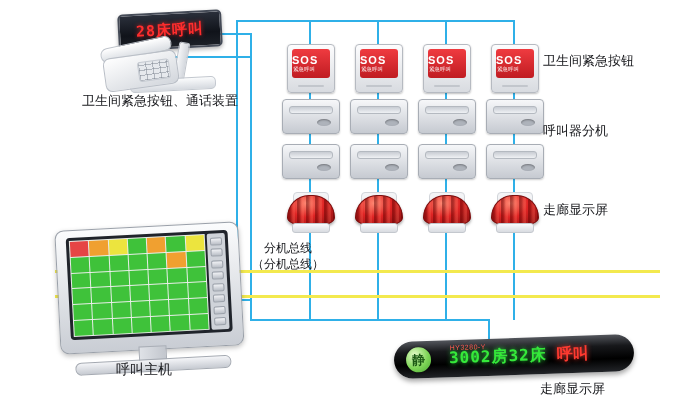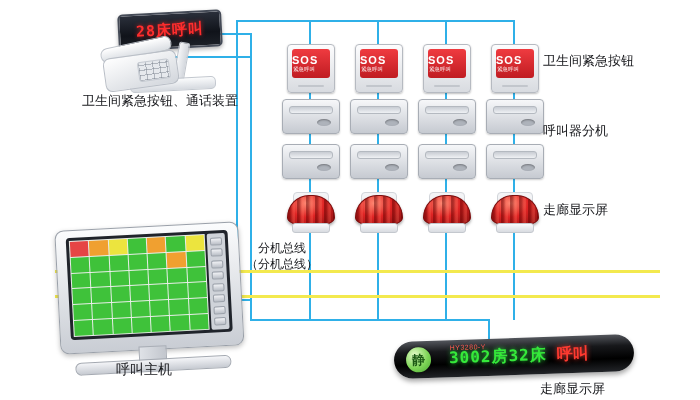--- a/index.html
+++ b/index.html
@@ -262,21 +262,21 @@
     </div>
     <span class="model">HY3280-Y</span>
     <span class="room">3002房32床</span>
     <span class="call">呼叫</span>
   </div>
 
   <div class="lbl" style="left:82px;top:92px">卫生间紧急按钮、通话装置</div>
   <div class="lbl" style="left:543px;top:52px">卫生间紧急按钮</div>
   <div class="lbl" style="left:543px;top:122px">呼叫器分机</div>
   <div class="lbl" style="left:543px;top:201px">走廊显示屏</div>
-  <div class="lbl two" style="left:234px;top:240px;width:96px">
+  <div class="lbl two" style="left:240px;top:240px;width:96px">
     <div>分机总线</div>
     <div>（分机总线）</div>
   </div>
   <div class="lbl two" style="left:528px;top:258px;width:140px">
   </div>
   <div class="lbl big" style="left:116px;top:361px">呼叫主机</div>
   <div class="lbl" style="left:540px;top:380px">走廊显示屏</div>
 
 </div>
 

